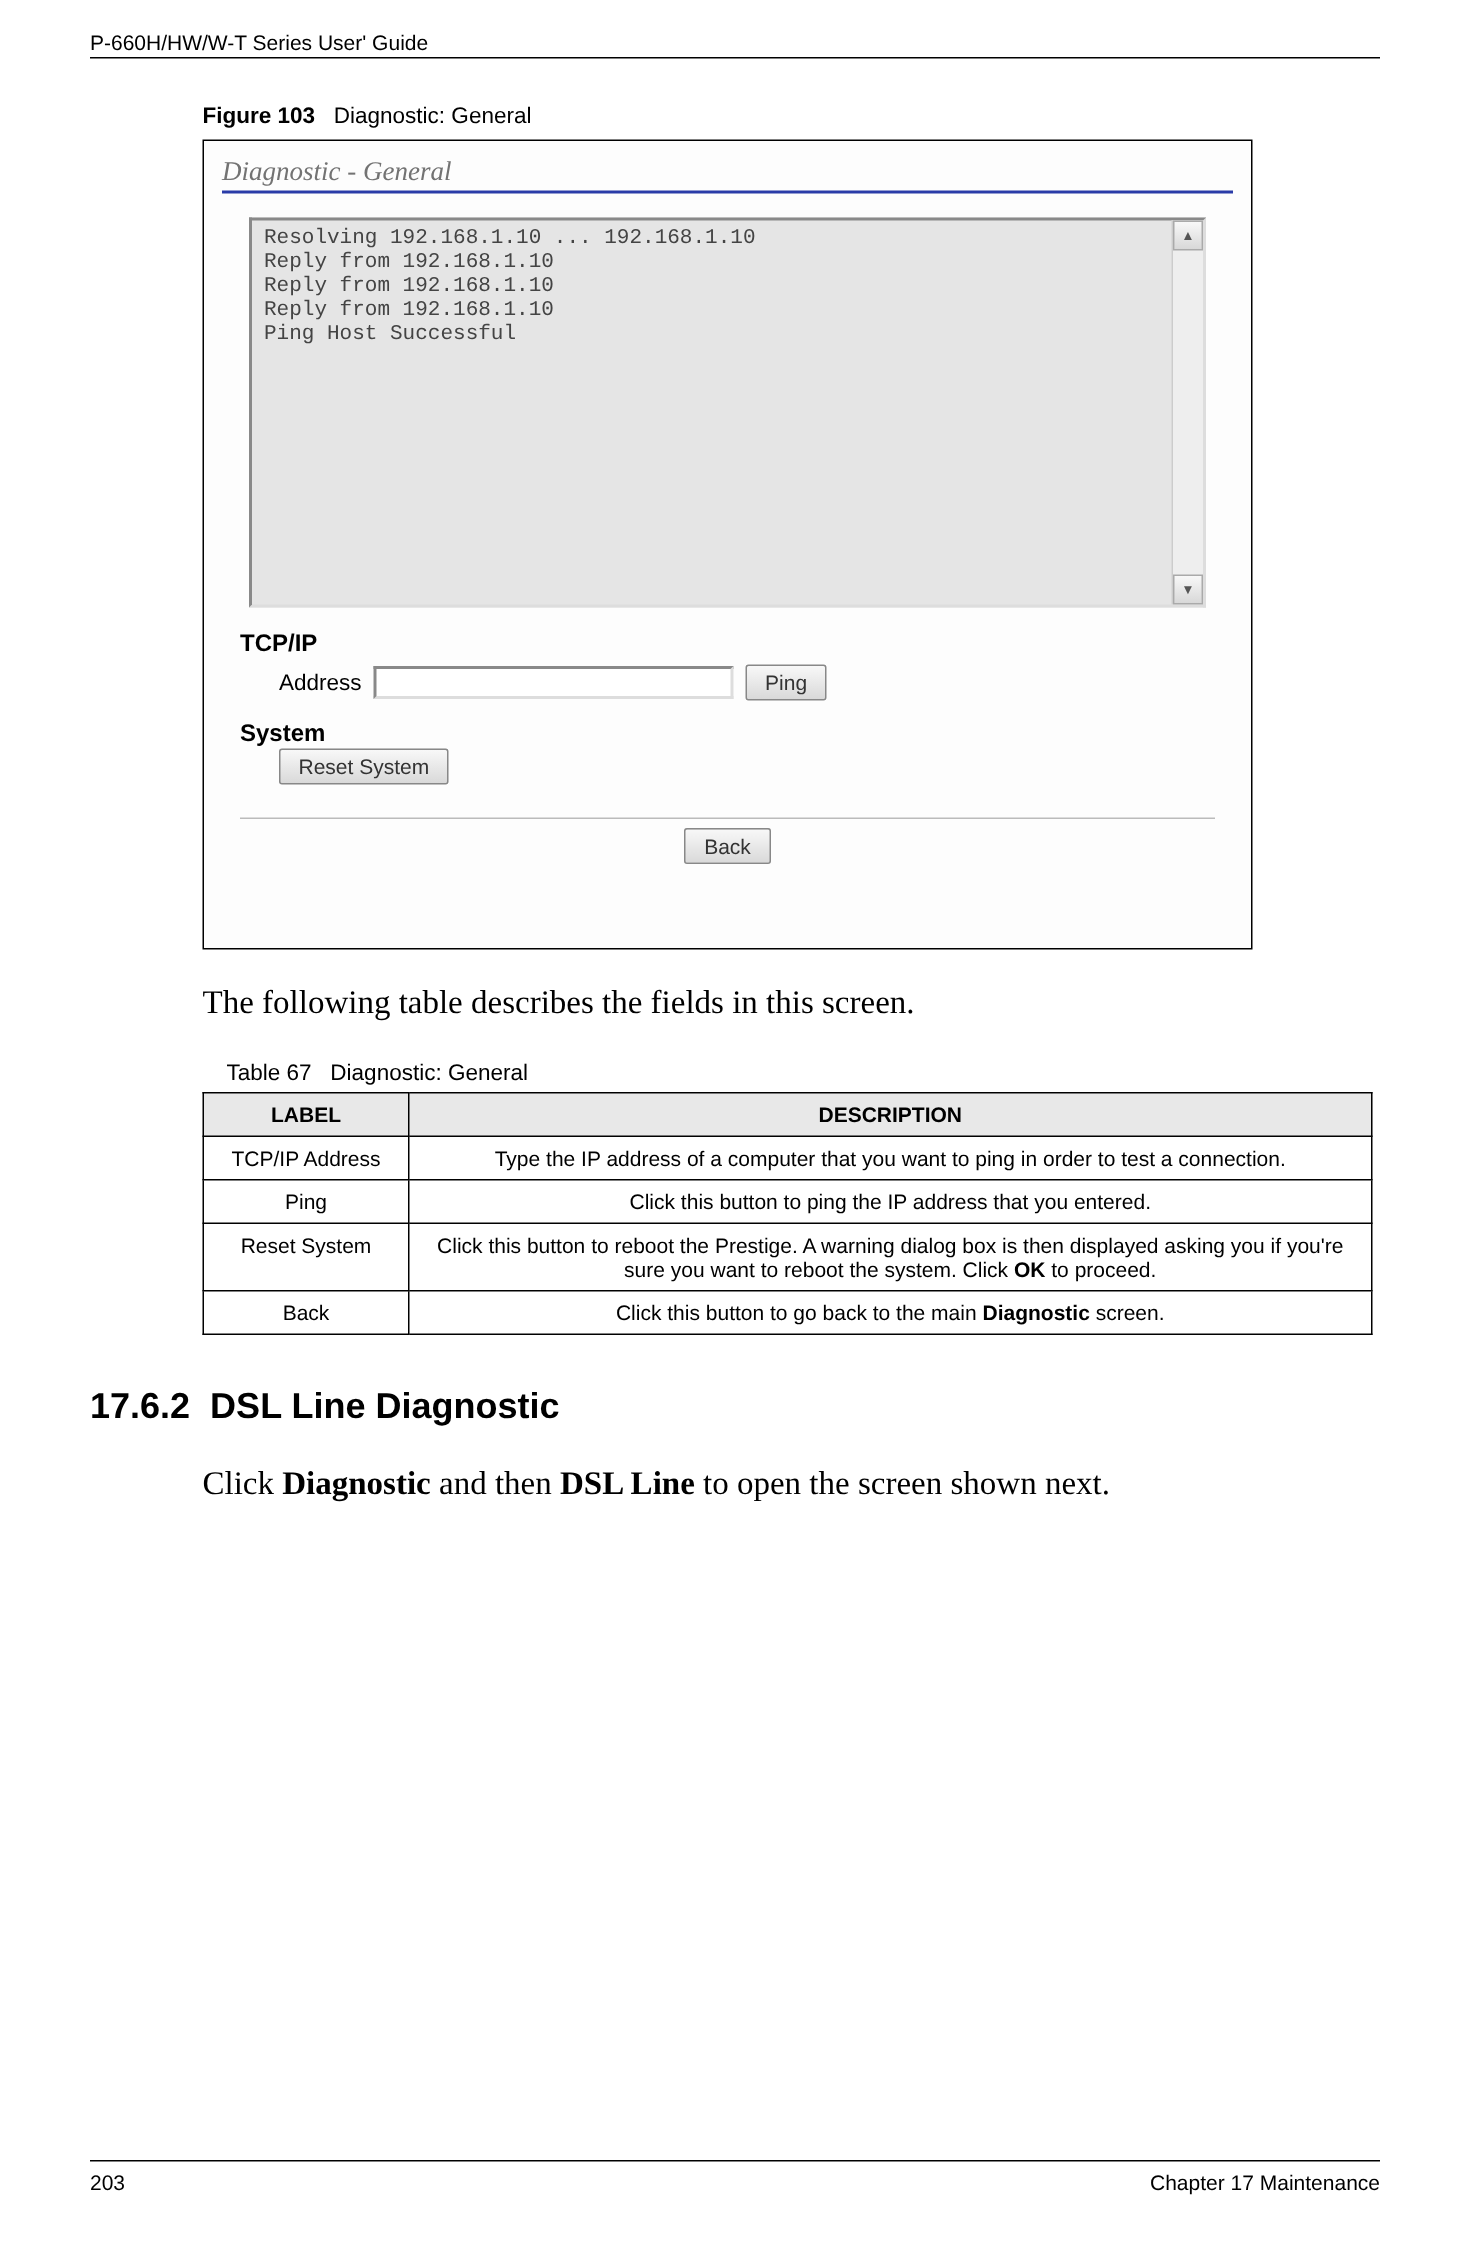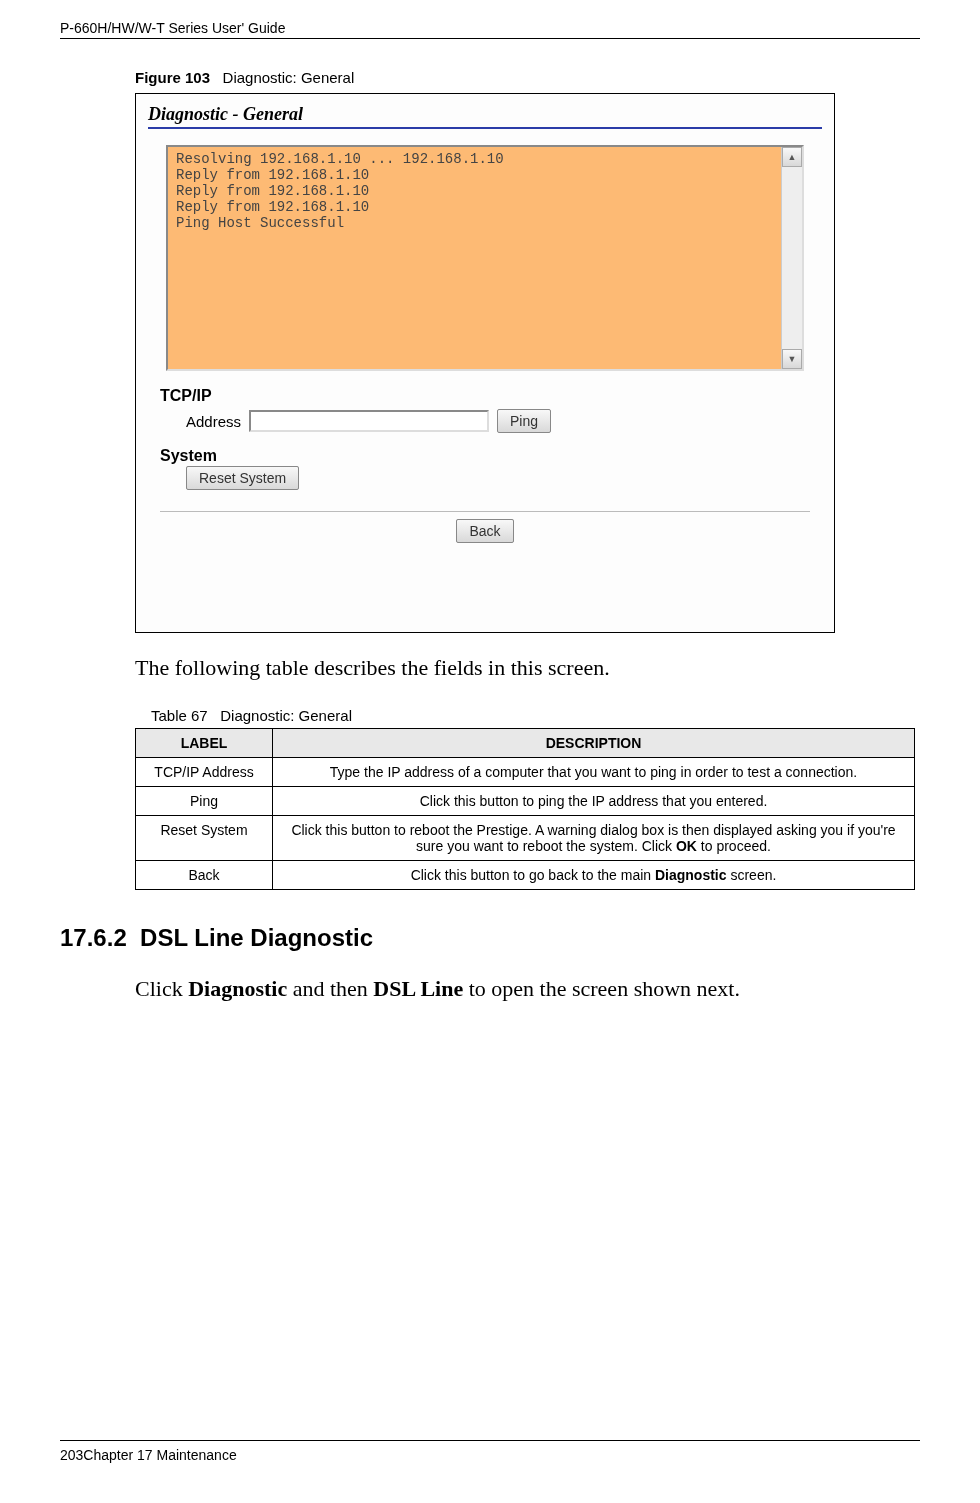--- a/index.html
+++ b/index.html
@@ -39,37 +39,37 @@
     border: 1px solid #000;
     width: 700px;
     height: 540px;
     box-sizing: border-box;
     padding: 0;
     background: #fdfdfd;
     display: flex;
     flex-direction: column;
   }
   .panel-title {
-    color: #000000;
+    color: #737373;
     font-style: italic;
-    font-weight: bold;
+    font-weight: normal;
     font-family: Georgia, 'Times New Roman', serif;
     font-size: 18px;
     padding: 10px 12px 2px 12px;
   }
   .title-underline {
     height: 2px;
     background: #2a3ca8;
     margin: 0 12px 6px 12px;
   }
   .viewport {
     margin: 10px 30px 6px 30px;
     border: 2px inset #ddd;
-    background: #fdba74;
-    height: 226px;
+    background: #e5e5e5;
+    height: 260px;
     display: flex;
     box-sizing: border-box;
   }
   .viewport-text {
     flex: 1;
     font-family: "Courier New", monospace;
     font-size: 14px;
     color: #444;
     white-space: pre;
     padding: 4px 8px;
@@ -163,21 +163,21 @@
   .section-heading {
     font-size: 24px;
     font-weight: bold;
     margin: 34px 0 24px -75px;
     font-family: Arial, Helvetica, sans-serif;
   }
   .footer {
     border-top: 1px solid #000;
     padding-top: 6px;
     display: flex;
-    justify-content: flex-start;
+    justify-content: space-between;
     font-size: 14px;
     margin-top: auto;
   }
 </style>
 </head>
 <body>
 
 <div class="page">
   <div class="header-line">P-660H/HW/W-T Series User' Guide</div>
 

